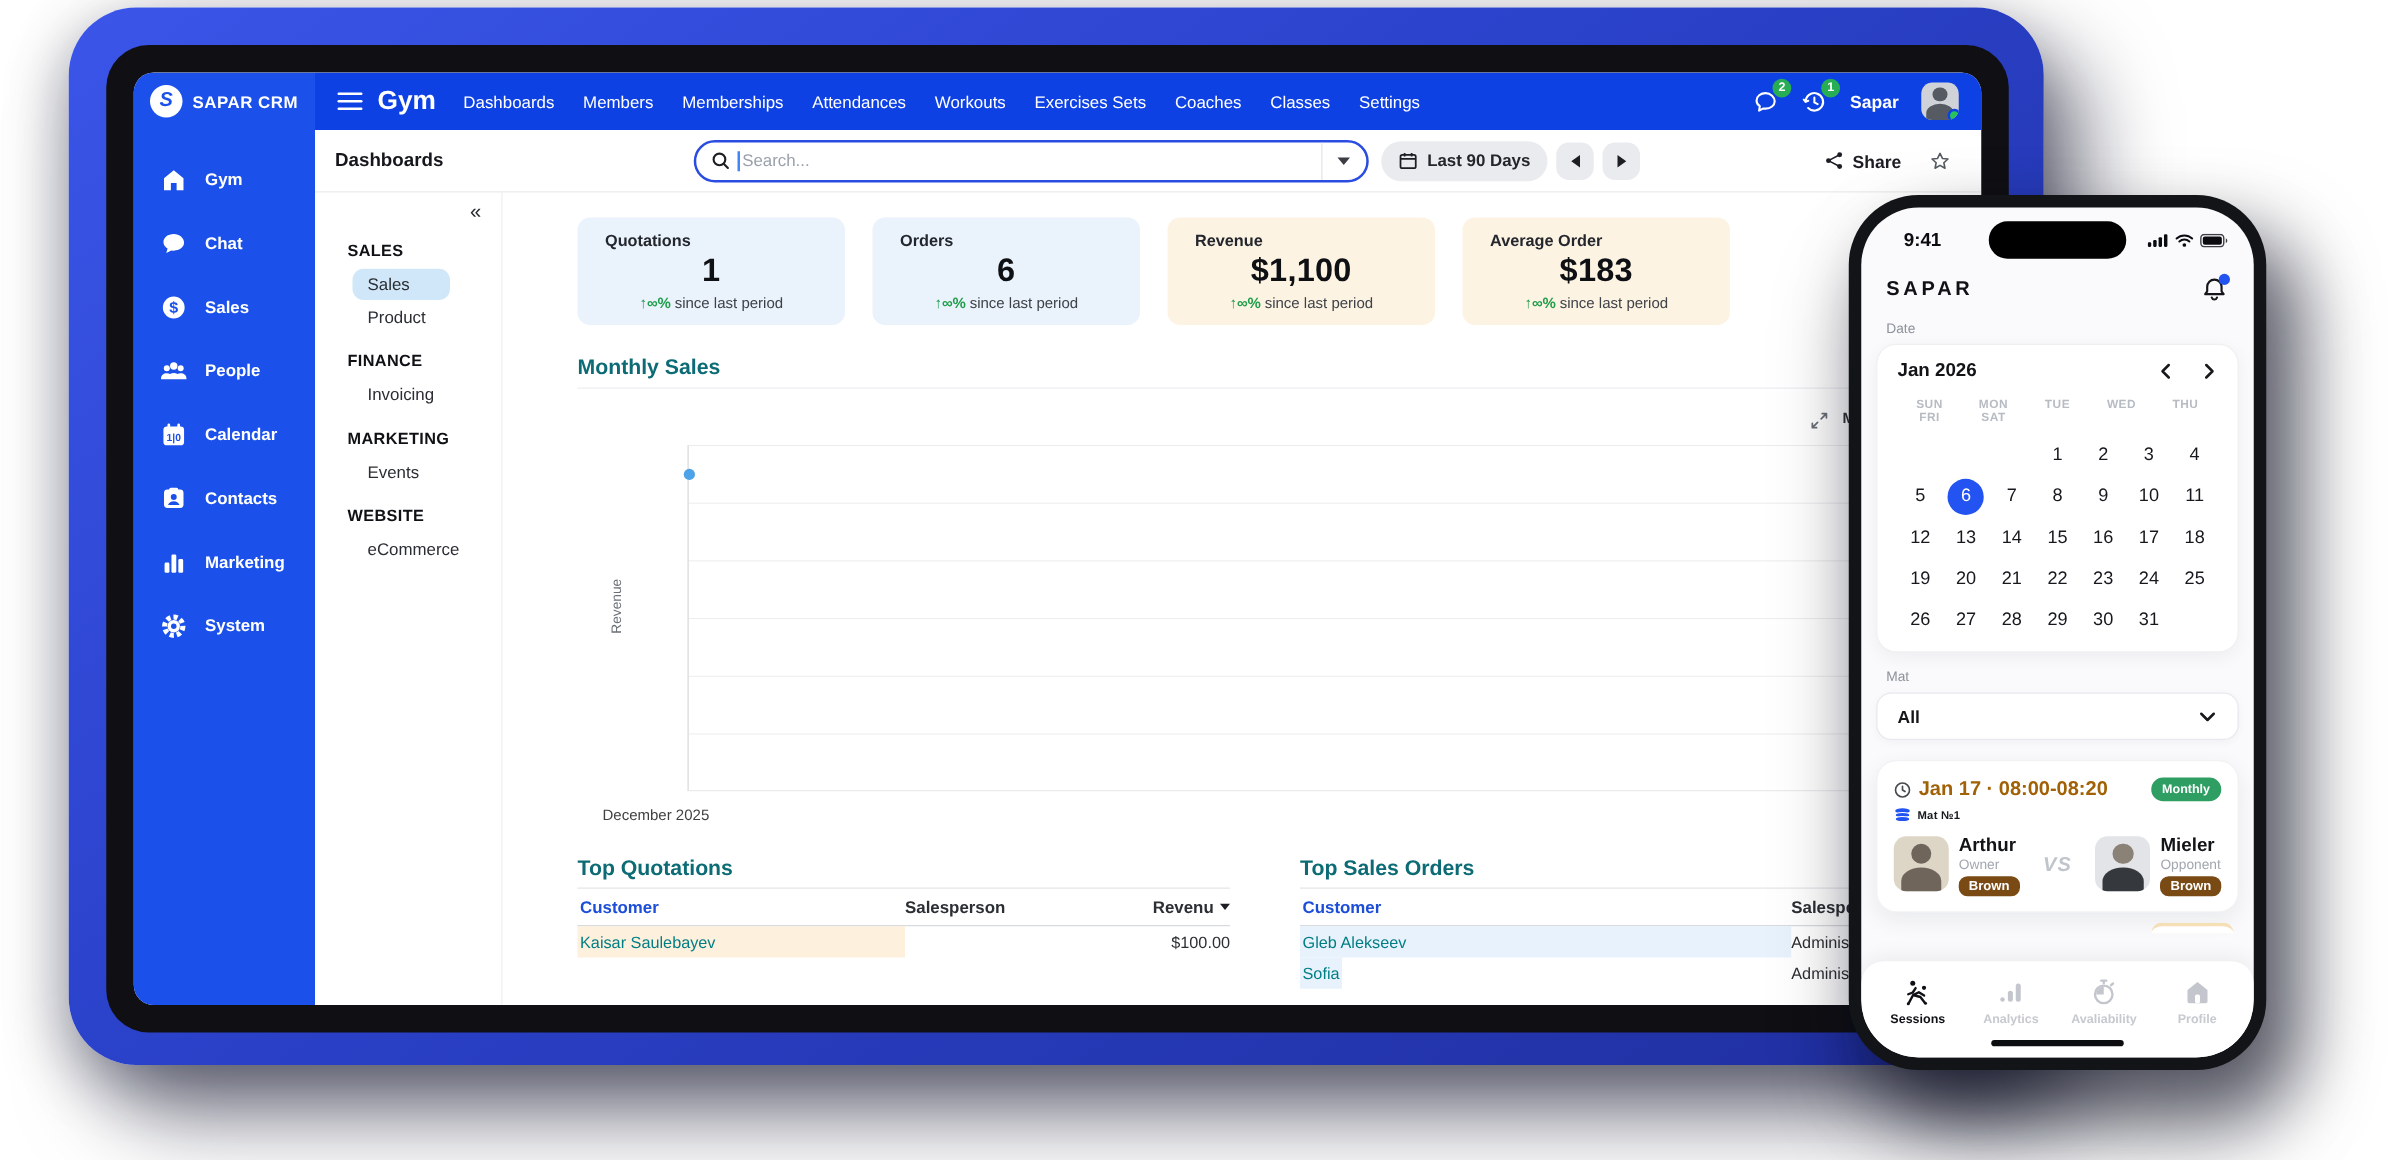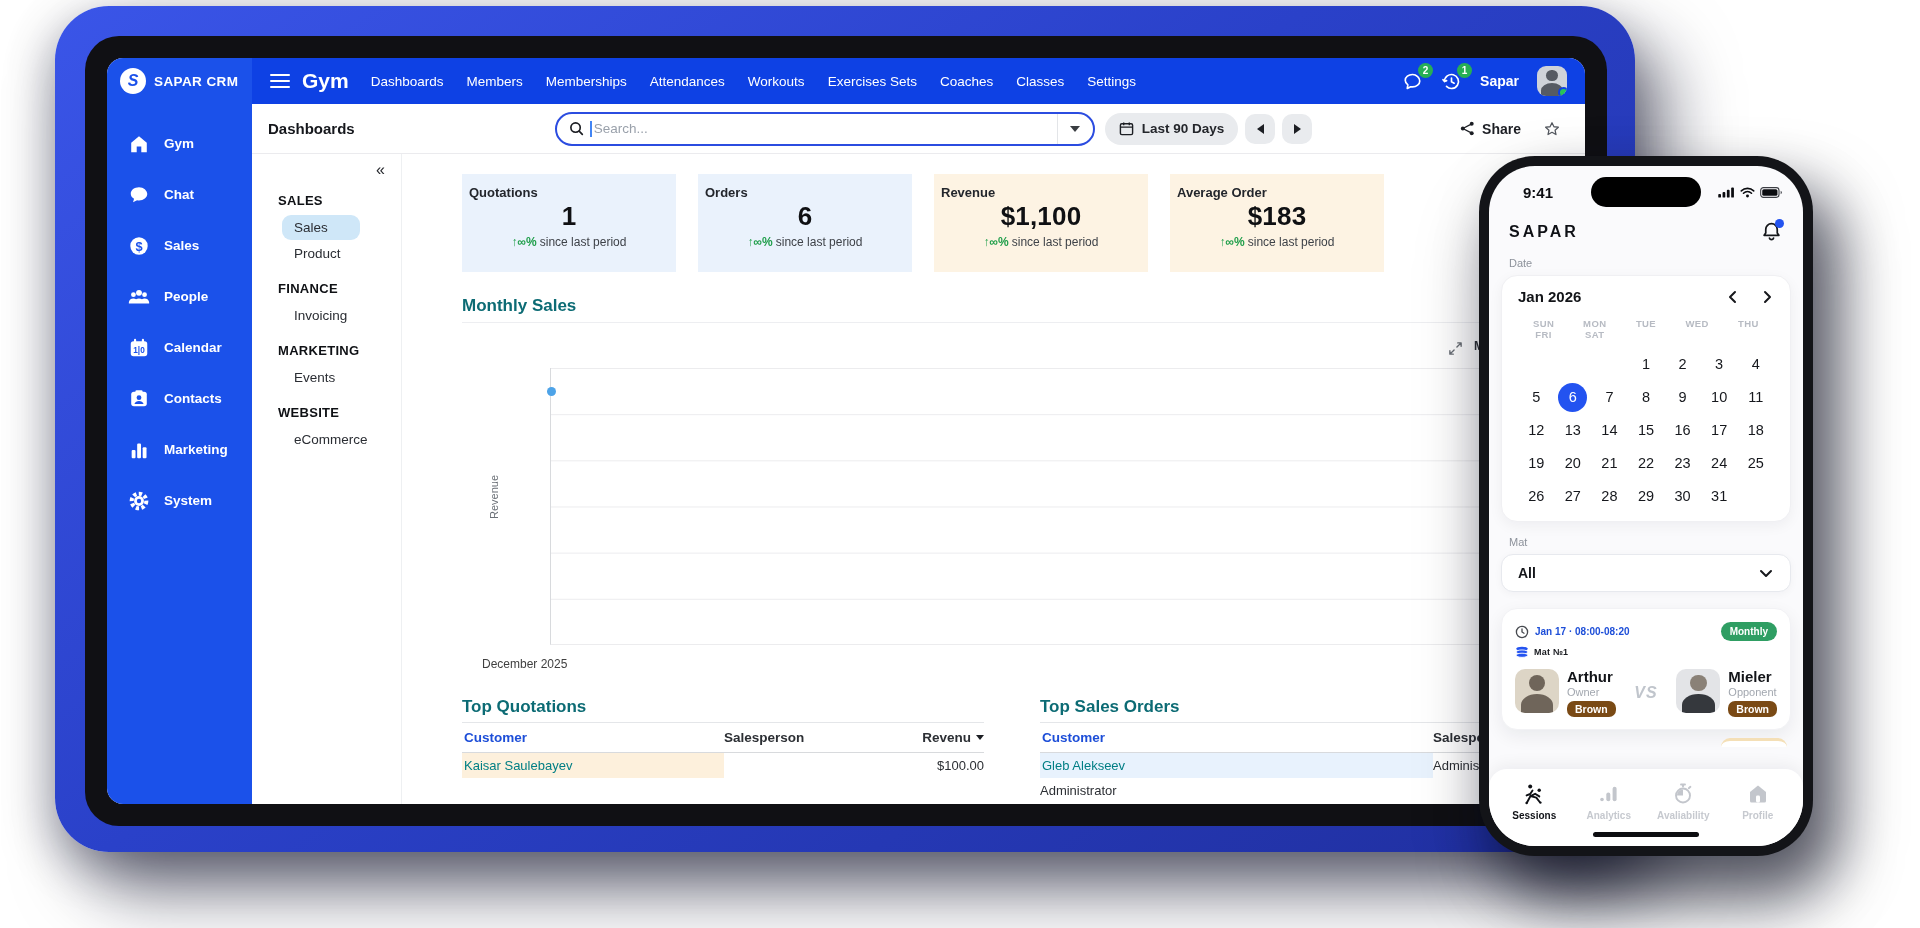--- a/index.html
+++ b/index.html
@@ -67,21 +67,21 @@
   .content{flex:1;display:flex;min-height:0}
   .subsidebar{width:150px;flex:0 0 150px;padding:8px 0 0 26px;border-right:1px solid #eef0f2}
   .collapse{display:block;text-align:right;padding-right:16px;font-size:16px;color:#26282d;cursor:pointer;line-height:1}
   .sub-title{font-size:13px;font-weight:800;color:#0f1115;letter-spacing:.3px;margin:15px 0 7px}
   .sub-item{font-size:13.5px;color:#2a2d33;padding:5px 12px;margin:1px 0 1px 4px;border-radius:9px;width:max-content;min-width:78px;cursor:pointer}
   .sub-item.active{background:#cfe7f8}
   .main{flex:1;min-width:0;padding:20px 0 0 60px;overflow:hidden}
 
   
   .kpi-row{display:flex;gap:22px}
-  .kpi{width:214px;flex:0 0 214px;height:98px;border-radius:0;background:#eaf2fc;padding:11px 7px}
+  .kpi{width:214px;flex:0 0 214px;height:86px;border-radius:10px;background:#eaf2fc;padding:11px 22px}
   .kpi.cream{background:#fdf3e3}
   .kpi-label{font-size:13px;font-weight:700;color:#23262c}
   .kpi-value{text-align:center;font-size:26px;font-weight:700;color:#0f1013;margin-top:1px;letter-spacing:.2px}
   .kpi-delta{text-align:center;font-size:12px;margin-top:3px;color:#3e4248}
   .kpi-delta b{color:#1f9e4a;font-weight:700;margin-right:3px}
 
   
   .chart-block{margin-top:24px;position:relative}
   .chart-title{font-size:17px;font-weight:800;color:#0c6b74;padding-bottom:6px;border-bottom:1px solid #edeef1}
   .chart-area{position:relative;height:352px}
@@ -137,21 +137,21 @@
   .cal-days{display:grid;grid-template-columns:repeat(5,1fr);margin-top:13px}
   .cal-days span{font-size:9.5px;font-weight:600;color:#b7bbc3;text-align:center;letter-spacing:.4px}
   .cal-grid{display:grid;grid-template-columns:repeat(7,1fr);row-gap:3px;margin-top:9px}
   .cal-cell{height:30px;display:flex;align-items:center;justify-content:center;font-size:14.5px;color:#16181d;cursor:pointer}
   .cal-cell.sel{width:29px;height:29px;margin:0 auto;align-self:center;background:#2353f0;color:#fff;border-radius:50%}
   .pselect{margin:0 12px;height:38px;background:#fff;border:1px solid #e7e9ee;border-radius:12px;display:flex;align-items:center;
     padding:0 16px;font-size:14px;font-weight:600;color:#14161a;box-shadow:0 2px 8px rgba(20,22,40,.04);cursor:pointer}
   .pselect .chev{margin-left:auto;display:flex}
   .session-card{margin:16px 12px 0;background:#fff;border-radius:16px;padding:13px 13px 12px;box-shadow:0 6px 18px rgba(20,22,40,.07);border:1px solid #f2f2f5}
   .srow1{display:flex;align-items:center;gap:6px}
-  .sdt{font-size:10px;font-weight:800;color:#1d4ed8}
+  .sdt{font-size:16px;font-weight:800;color:#a16207}
   .sbadge{margin-left:auto;background:#2f9e63;color:#fff;font-size:10px;font-weight:700;padding:4px 9px;border-radius:10px}
   .srow2{display:flex;align-items:center;gap:5px;margin-top:5px}
   .smat{font-size:9px;font-weight:800;color:#17191e;letter-spacing:.2px}
   .srow3{display:flex;align-items:center;margin-top:11px}
   .fighter{display:flex;gap:8px}
   .f-av{width:44px;height:44px;border-radius:10px;flex:0 0 44px}
   .av-a{background:#ddd5c6}.av-a::before,.av-a::after{background:#6f655a}
   .av-m{background:#e3e4e7}.av-m::before{background:#8a8177}.av-m::after{background:#35383d}
   .f-col{display:flex;flex-direction:column}
   .f-name{font-size:15px;font-weight:800;color:#121418;line-height:1.1}
@@ -445,20 +445,21 @@
                       <span class="cell c-sp">Salesperson</span>
                     </div>
                     <div>
 
                         <div class="trow hl">
                           <span class="cell c-cust">Gleb Alekseev</span>
                           <span class="cell c-sp">Administrator</span>
                         </div>
 
                         <div class="trow hlmini">
+                          <span class="cell c-cust">Sofia</span>
                           <span class="cell c-sp">Administrator</span>
                         </div>
                       </div>
                   </section>
                 </div>
               </main>
             </div>
           </div>
         </div>
 

